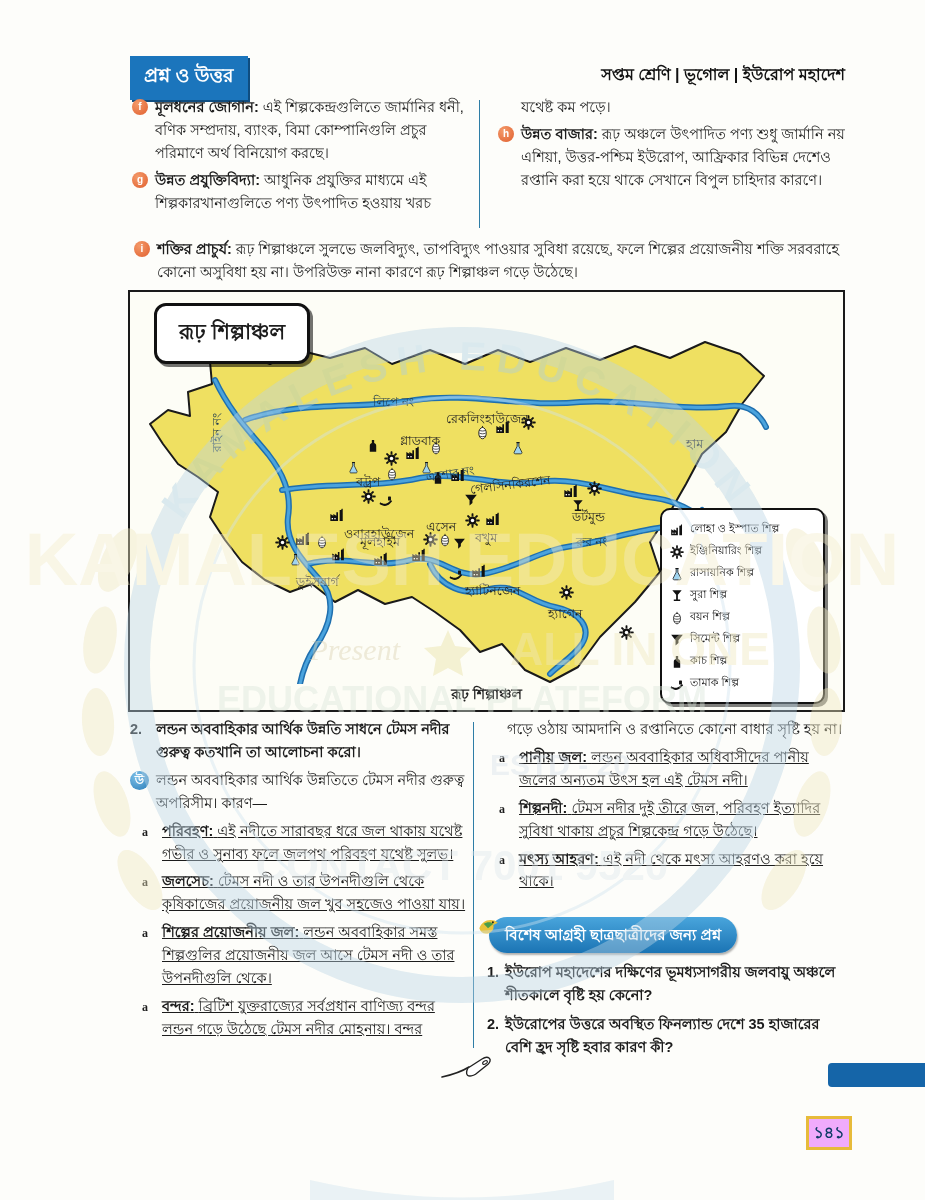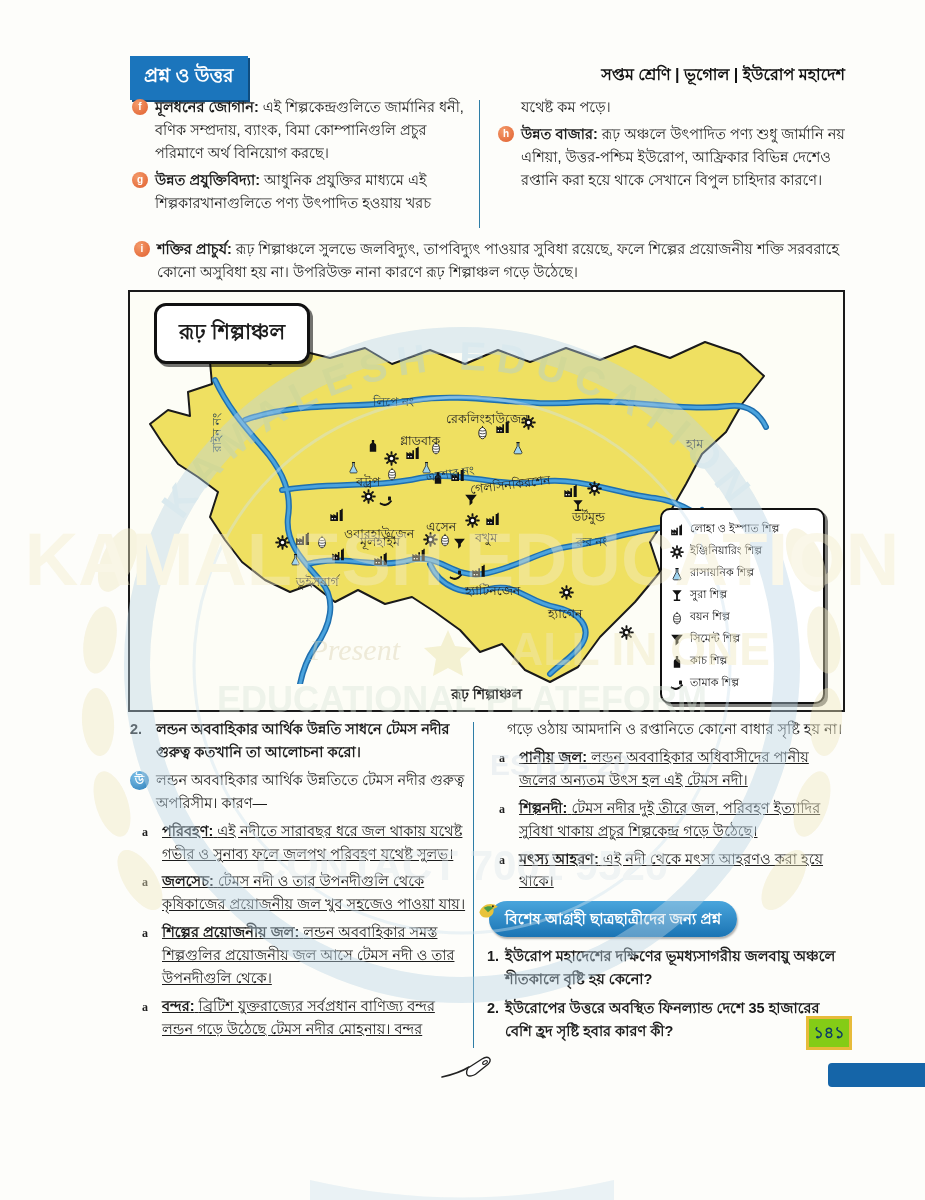--- a/index.html
+++ b/index.html
@@ -37,28 +37,28 @@
   
   .qnum{flex:0 0 22px;font-weight:bold;}
   .qhead{display:flex;gap:4px;font-weight:bold;margin-bottom:5px;}
   .ansrow{display:flex;gap:7px;margin-bottom:5px;}
   .abadge{flex:0 0 19px;width:19px;height:19px;border-radius:50%;
           background:radial-gradient(circle at 35% 30%,#7cc0e8,#2a7cb8);
           color:#fff;font-weight:bold;font-size:12px;text-align:center;line-height:19px;margin-top:2px;}
   .bullet{display:flex;gap:8px;margin:0 0 5px 12px;}
   .bmark{flex:0 0 12px;font-weight:bold;font-size:12px;margin-top:3px;font-family:"Liberation Serif","DejaVu Serif",serif;}
   .bullet p{margin:0;text-decoration:underline;}
-  .banner{position:relative;margin:8px 0 8px 2px;background:linear-gradient(#49a5dc,#1b74b4);
+  .banner{position:relative;margin:24px 0 8px 2px;background:linear-gradient(#49a5dc,#1b74b4);
           color:#fff;font-weight:bold;font-size:15px;border-radius:18px;padding:6px 16px;
           width:fit-content;box-shadow:1px 2px 2px rgba(0,0,0,.3);}
   .bird{position:absolute;left:-14px;top:-4px;width:26px;height:26px;}
   .squest{display:flex;gap:6px;font-weight:bold;margin-bottom:6px;}
   
   .foot-bar{position:absolute;left:828px;top:1063px;width:97px;height:24px;background:#1565a8;border-radius:4px 0 0 4px;}
-  .foot-box{position:absolute;left:806px;top:1016px;width:46px;height:34px;background:#84cc16;
+  .foot-box{position:absolute;left:806px;top:1116px;width:46px;height:34px;background:#f0abfc;
             border:3.5px solid #e7bb3a;box-sizing:border-box;text-align:center;
             font-weight:bold;font-size:16px;line-height:27px;color:#0e3c66;}
   .pen{position:absolute;left:440px;top:1050px;width:62px;height:32px;}
   
   .wm{position:absolute;left:0;top:0;width:925px;height:1200px;pointer-events:none;z-index:40;}
 </style>
 </head>
 <body>
 
 <div class="page">

